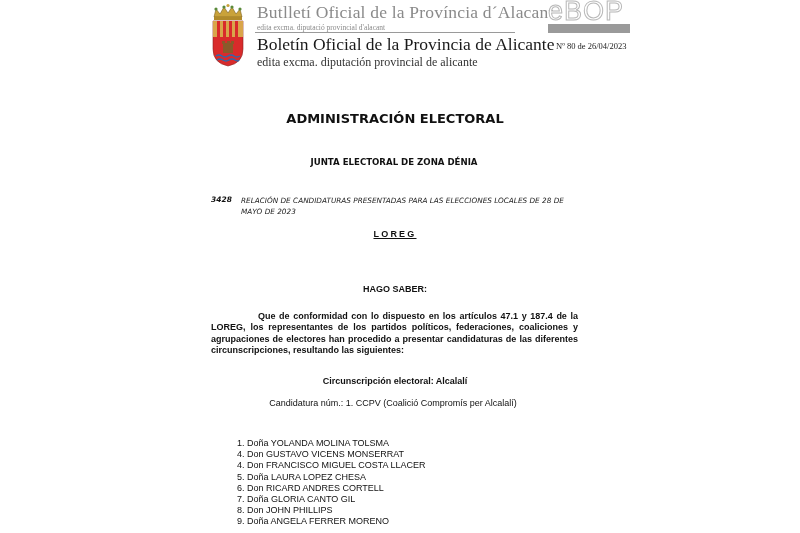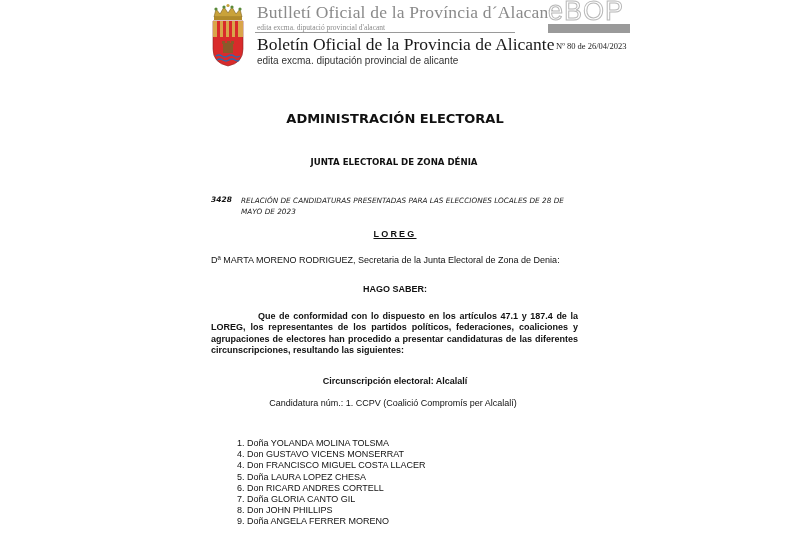--- a/index.html
+++ b/index.html
@@ -69,22 +69,22 @@
       position: absolute;
       left: 257px; top: 34px;
       font-family: "Liberation Serif", serif;
       font-size: 17.5px;
       color: #1a1a1a;
       white-space: nowrap;
     }
     .hdr-sub-es {
       position: absolute;
       left: 257px; top: 55px;
-      font-family: Liberation Sans, sans-serif;
-      font-size: 10px;
+      font-family: Liberation Serif, serif;
+      font-size: 12px;
       color: #333333;
       white-space: nowrap;
     }
     .issue {
       position: absolute;
       left: 556px; top: 41px;
       font-family: "Liberation Serif", serif;
       font-size: 8.5px;
       color: #222222;
       white-space: nowrap;
@@ -229,21 +229,20 @@
   <div class="hdr-sub-es">edita excma. diputación provincial de alicante</div>
   <div class="issue">Nº 80 de 26/04/2023</div>
 
   <div class="section-title">ADMINISTRACIÓN ELECTORAL</div>
   <div class="junta">JUNTA ELECTORAL DE ZONA DÉNIA</div>
 
   <div class="anuncio-num">3428</div>
   <div class="anuncio-title">RELACIÓN DE CANDIDATURAS PRESENTADAS PARA LAS ELECCIONES LOCALES DE 28 DE MAYO DE 2023</div>
 
   <div class="edicto">LOREG</div>
-  <div class="secretaria">Dª MARTA MORENO RODRIGUEZ, Secretaria de la Junta Electoral de Zona de Denia:</div>
   <div class="hago">HAGO SABER:</div>
   <div class="para">Que de conformidad con lo dispuesto en los artículos 47.1 y 187.4 de la LOREG, los representantes de los partidos políticos, federaciones, coaliciones y agrupaciones de electores han procedido a presentar candidaturas de las diferentes circunscripciones, resultando las siguientes:</div>
 
   <div class="circ">Circunscripción electoral: Alcalalí</div>
   <div class="cand">Candidatura núm.: 1. CCPV (Coalició Compromís per Alcalalí)</div>
 
   <ul class="list">
     <li>1. Doña YOLANDA MOLINA TOLSMA</li>
     <li>4. Don GUSTAVO VICENS MONSERRAT</li>
     <li>4. Don FRANCISCO MIGUEL COSTA LLACER</li>

